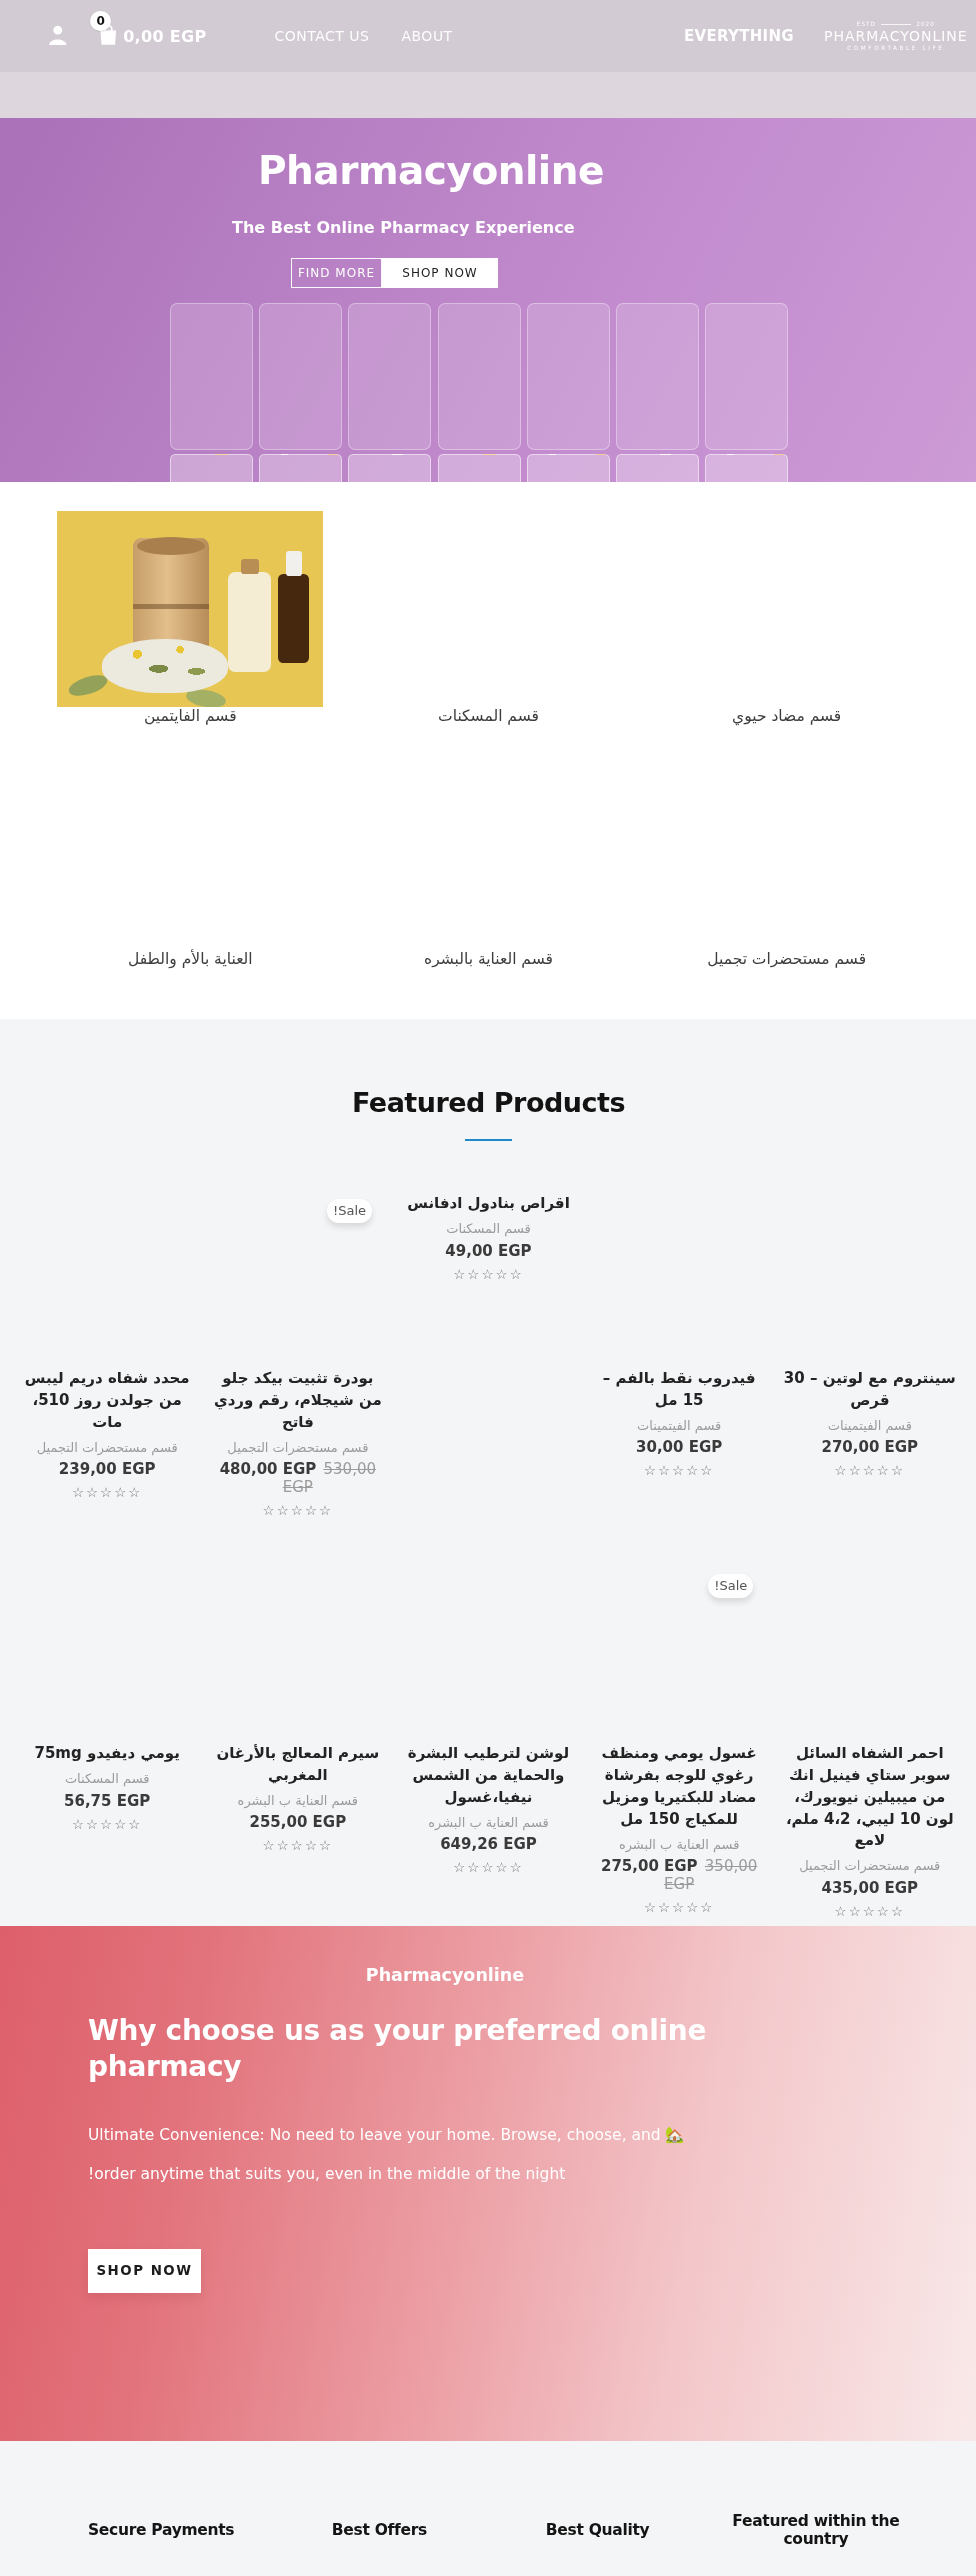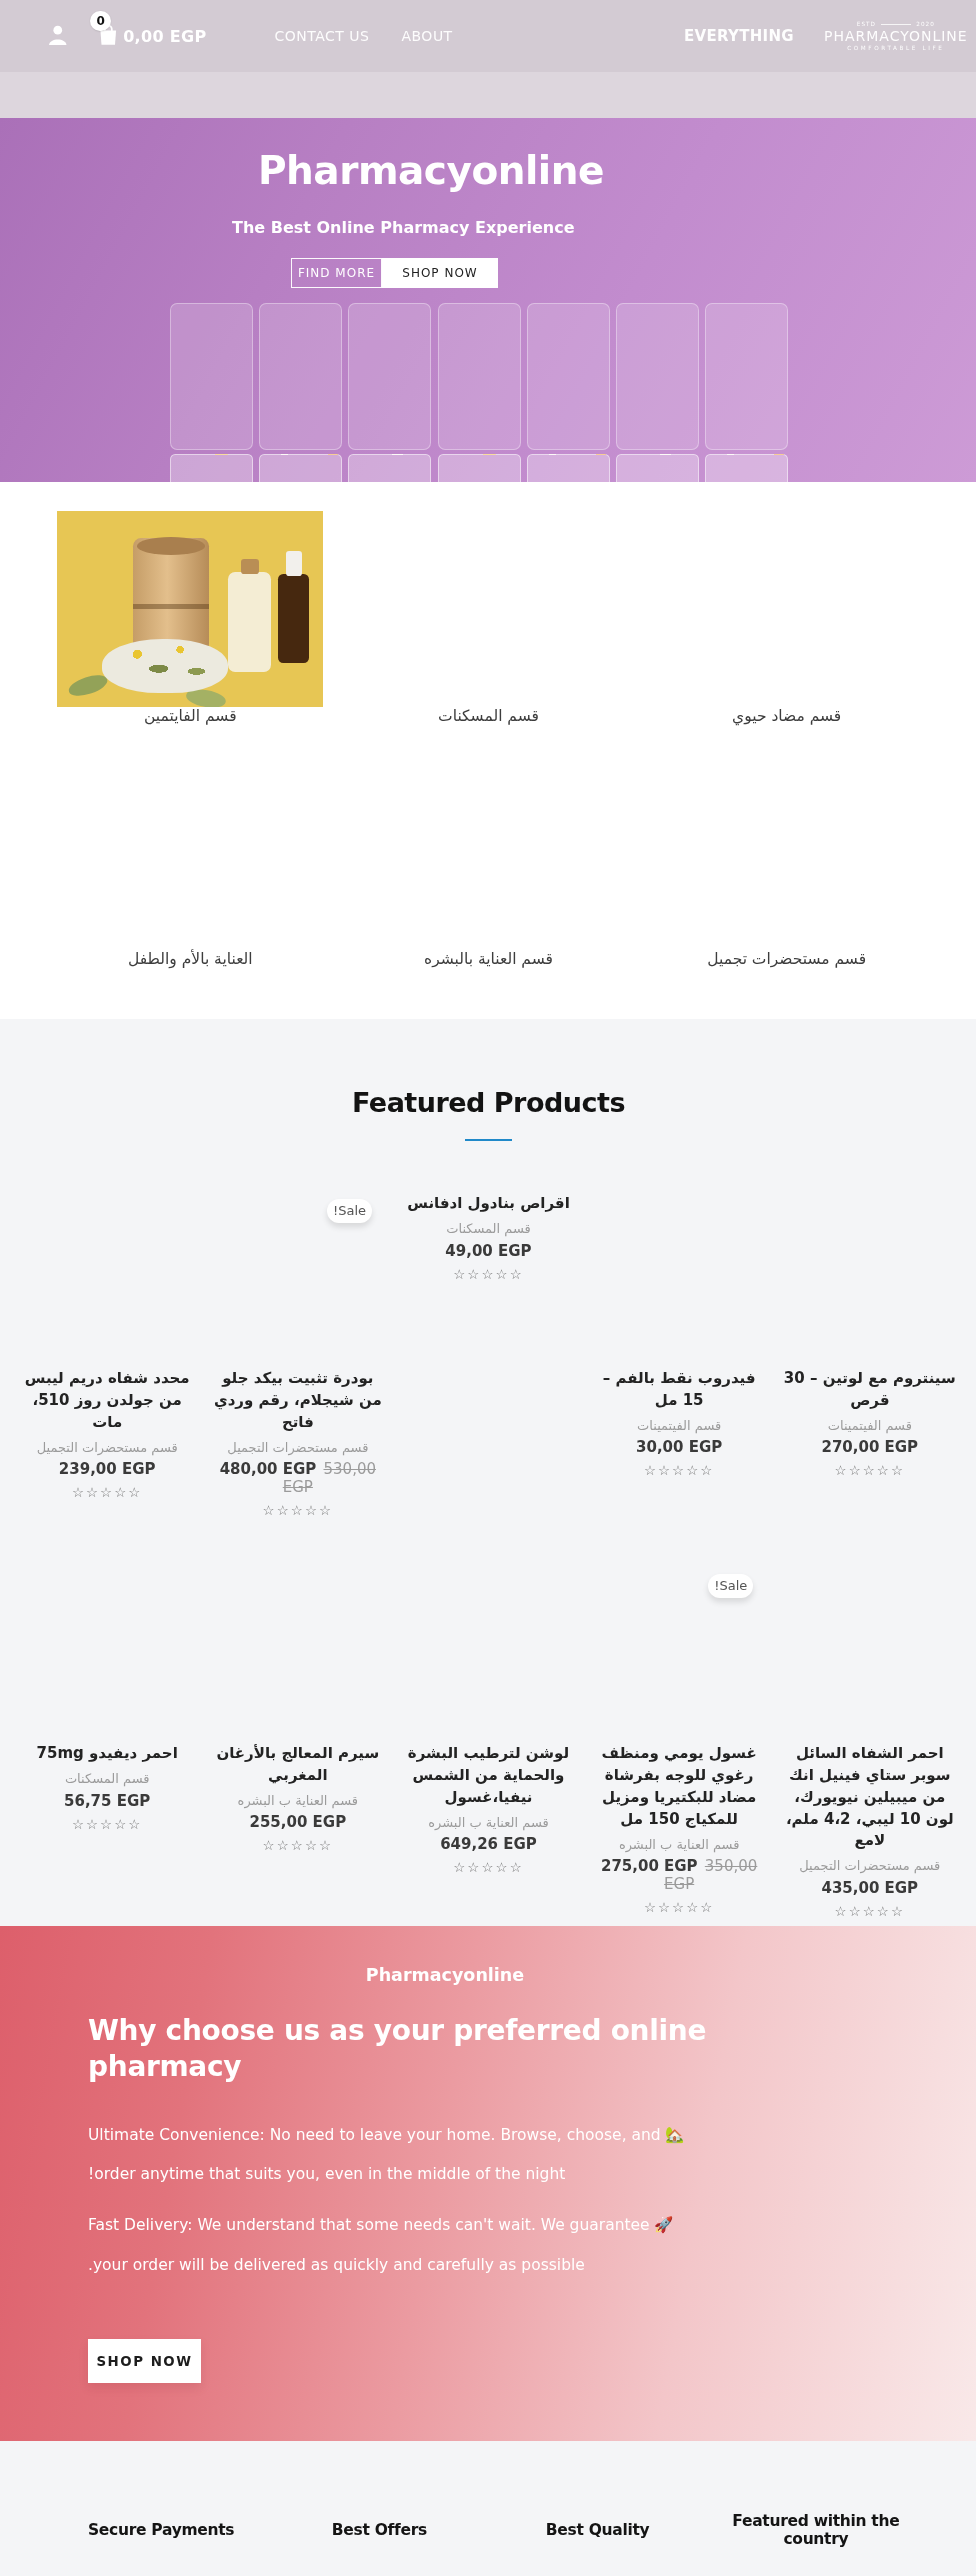--- a/index.html
+++ b/index.html
@@ -257,21 +257,21 @@
         <div class="p-price"><span>270,00 EGP</span></div>
         <div class="p-stars">☆☆☆☆☆</div>
       </div>
     </div>
   </div>
 
   <div class="p-row second">
     <div class="card">
       <div class="card-media"></div>
       <div class="card-text">
-        <div class="p-name">احمر ديفيدو 75mg</div>
+        <div class="p-name">يومي ديفيدو 75mg</div>
         <div class="p-cat">قسم المسكنات</div>
         <div class="p-price"><span>56,75 EGP</span></div>
         <div class="p-stars">☆☆☆☆☆</div>
       </div>
     </div>
     <div class="card">
       <div class="card-media"></div>
       <div class="card-text">
         <div class="p-name">سيرم المعالج بالأرغان المغربي</div>
         <div class="p-cat">قسم العناية ب البشره</div>
@@ -311,24 +311,20 @@
   </div>
 </div>
 
 <div class="why">
   <div class="why-brand">Pharmacyonline</div>
   <div class="why-h2">Why choose us as your preferred online pharmacy</div>
   <div class="why-p">
     <div>Ultimate Convenience: No need to leave your home. Browse, choose, and 🏡</div>
     <div>!order anytime that suits you, even in the middle of the night</div>
   </div>
-  <div class="why-p">
-    <div>Fast Delivery: We understand that some needs can't wait. We guarantee 🚀</div>
-    <div>.your order will be delivered as quickly and carefully as possible</div>
-  </div>
   <div class="why-btn flexc">SHOP NOW</div>
 </div>
 
 <div class="band">
   <div class="band-item">Secure Payments</div>
   <div class="band-item">Best Offers</div>
   <div class="band-item">Best Quality</div>
   <div class="band-item">Featured within the country</div>
 </div>
 

